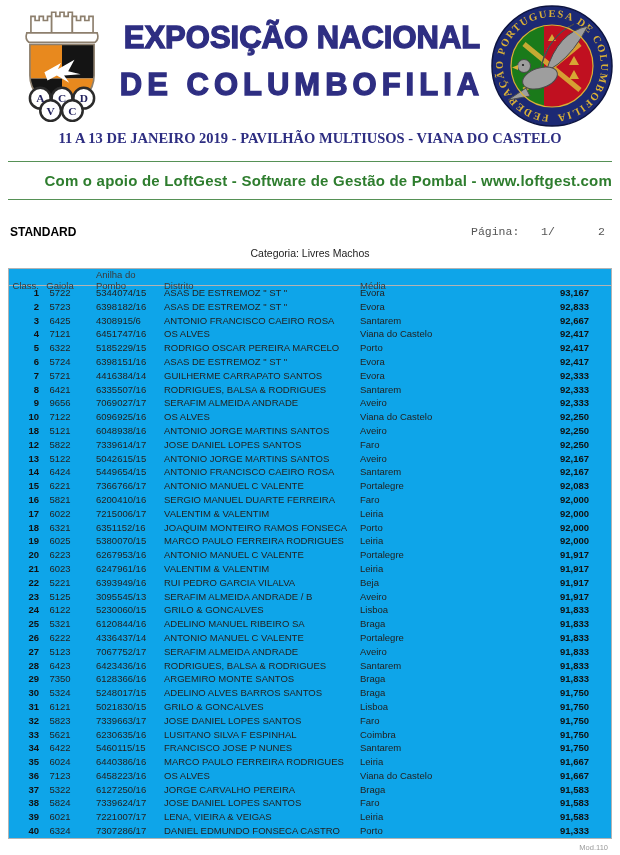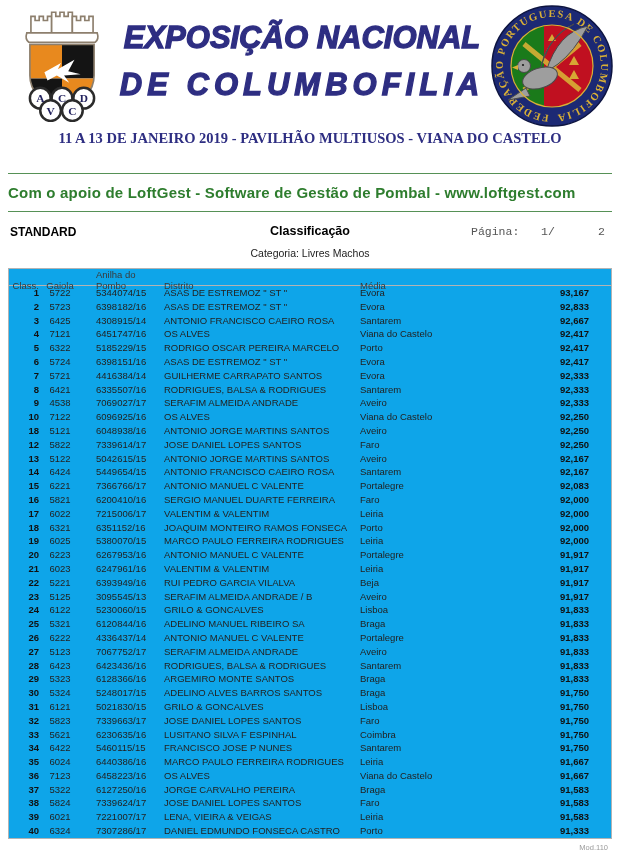--- a/index.html
+++ b/index.html
@@ -4,36 +4,36 @@
 <style>
   html,body{margin:0;padding:0;background:#e8e8e8;}
   .page{
     position:relative;width:620px;height:855px;margin:0 auto;background:#fff;
     font-family:"Liberation Sans",sans-serif;overflow:hidden;color:#1a1a1a;
   }
   
   .masthead{position:absolute;top:4px;left:10px;right:6px;height:128px;display:flex;align-items:flex-start;}
   .logo-left{width:104px;height:116px;flex:0 0 auto;margin-top:2px;}
   .logo-right{width:124px;height:124px;flex:0 0 auto;}
-  .title-block{flex:1 1 auto;text-align:center;padding-top:10px;font-style:italic;}
+  .title-block{flex:1 1 auto;text-align:center;padding-top:10px;}
   .title-line{
     font-weight:bold;color:#2e2e82;font-size:31px;line-height:47px;
     letter-spacing:0px;-webkit-text-stroke:1.3px #2e2e82;white-space:nowrap;
   }
   .title-line.l2{letter-spacing:5px;}
   .subtitle{
     position:absolute;top:130px;left:0;right:0;text-align:center;
     font-family:"Liberation Serif",serif;font-weight:bold;font-size:14.5px;color:#2e2e82;
     white-space:nowrap;
   }
   
   .sponsor{
-    position:absolute;top:173px;left:8px;right:8px;
+    position:absolute;top:161px;left:8px;right:8px;
     border-top:1px solid #569156;border-bottom:1px solid #569156;
-    padding:10px 0 9px 0;text-align:left;
+    padding:10px 0 9px 0;text-align:right;
   }
   .sponsor-text{
     color:#2e7d2e;font-weight:bold;font-size:15px;letter-spacing:.2px;white-space:nowrap;
   }
   
   .report-header{position:absolute;top:221px;left:0;right:0;height:44px;}
   .std-label{position:absolute;left:10px;top:4px;font-weight:bold;font-size:12px;color:#000;}
   .heading{position:absolute;left:0;right:0;top:3px;text-align:center;font-weight:bold;font-size:12.5px;color:#000;}
   .pagination{position:absolute;top:4px;left:0;right:0;height:14px;font-family:"Liberation Mono",monospace;font-size:11.5px;color:#555;padding-left:12px;}
   .pg-label{position:absolute;left:471px;}
@@ -146,21 +146,20 @@
   </header>
 
   <div class="subtitle">11 A 13 DE JANEIRO 2019 - PAVILHÃO MULTIUSOS - VIANA DO CASTELO</div>
 
   <div class="sponsor">
     <span class="sponsor-text">Com o apoio de LoftGest - Software de Gestão de Pombal - www.loftgest.com</span>
   </div>
 
   <div class="report-header">
     <span class="std-label">STANDARD</span>
-    <div class="heading">Classificação</div>
     <div class="pagination">
       <span class="pg-label">Página:</span>
       <span class="pg-current">1/</span>
       <span class="pg-total">2</span>
     </div>
     <div class="category">Categoria: Livres Machos</div>
   </div>
 
   <div class="rtable">
     <div class="trow thead">
@@ -183,21 +182,21 @@
       <div class="c-class">2</div>
       <div class="c-gaiola">5723</div>
       <div class="c-anilha">6398182/16</div>
       <div class="c-prop">ASAS DE ESTREMOZ " ST "</div>
       <div class="c-dist">Evora</div>
       <div class="c-media">92,833</div>
     </div>
         <div class="trow">
       <div class="c-class">3</div>
       <div class="c-gaiola">6425</div>
-      <div class="c-anilha">4308915/14</div>
+      <div class="c-anilha">4308915/6</div>
       <div class="c-prop">ANTONIO FRANCISCO CAEIRO ROSA</div>
       <div class="c-dist">Santarem</div>
       <div class="c-media">92,667</div>
     </div>
         <div class="trow">
       <div class="c-class">4</div>
       <div class="c-gaiola">7121</div>
       <div class="c-anilha">6451747/16</div>
       <div class="c-prop">OS ALVES</div>
       <div class="c-dist">Viana do Castelo</div>
@@ -230,21 +229,21 @@
         <div class="trow">
       <div class="c-class">8</div>
       <div class="c-gaiola">6421</div>
       <div class="c-anilha">6335507/16</div>
       <div class="c-prop">RODRIGUES, BALSA &amp; RODRIGUES</div>
       <div class="c-dist">Santarem</div>
       <div class="c-media">92,333</div>
     </div>
         <div class="trow">
       <div class="c-class">9</div>
-      <div class="c-gaiola">4538</div>
+      <div class="c-gaiola">9656</div>
       <div class="c-anilha">7069027/17</div>
       <div class="c-prop">SERAFIM ALMEIDA ANDRADE</div>
       <div class="c-dist">Aveiro</div>
       <div class="c-media">92,333</div>
     </div>
         <div class="trow">
       <div class="c-class">10</div>
       <div class="c-gaiola">7122</div>
       <div class="c-anilha">6096925/16</div>
       <div class="c-prop">OS ALVES</div>
@@ -390,21 +389,21 @@
         <div class="trow">
       <div class="c-class">28</div>
       <div class="c-gaiola">6423</div>
       <div class="c-anilha">6423436/16</div>
       <div class="c-prop">RODRIGUES, BALSA &amp; RODRIGUES</div>
       <div class="c-dist">Santarem</div>
       <div class="c-media">91,833</div>
     </div>
         <div class="trow">
       <div class="c-class">29</div>
-      <div class="c-gaiola">5323</div>
+      <div class="c-gaiola">7350</div>
       <div class="c-anilha">6128366/16</div>
       <div class="c-prop">ARGEMIRO MONTE SANTOS</div>
       <div class="c-dist">Braga</div>
       <div class="c-media">91,833</div>
     </div>
         <div class="trow">
       <div class="c-class">30</div>
       <div class="c-gaiola">5324</div>
       <div class="c-anilha">5248017/15</div>
       <div class="c-prop">ADELINO ALVES BARROS SANTOS</div>

